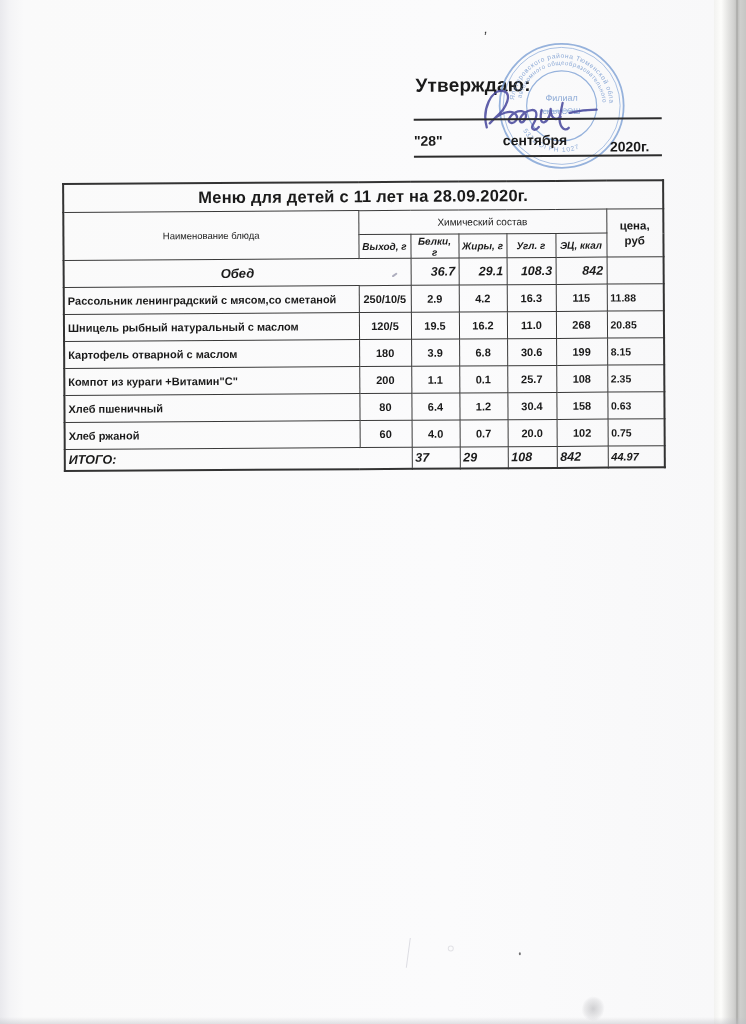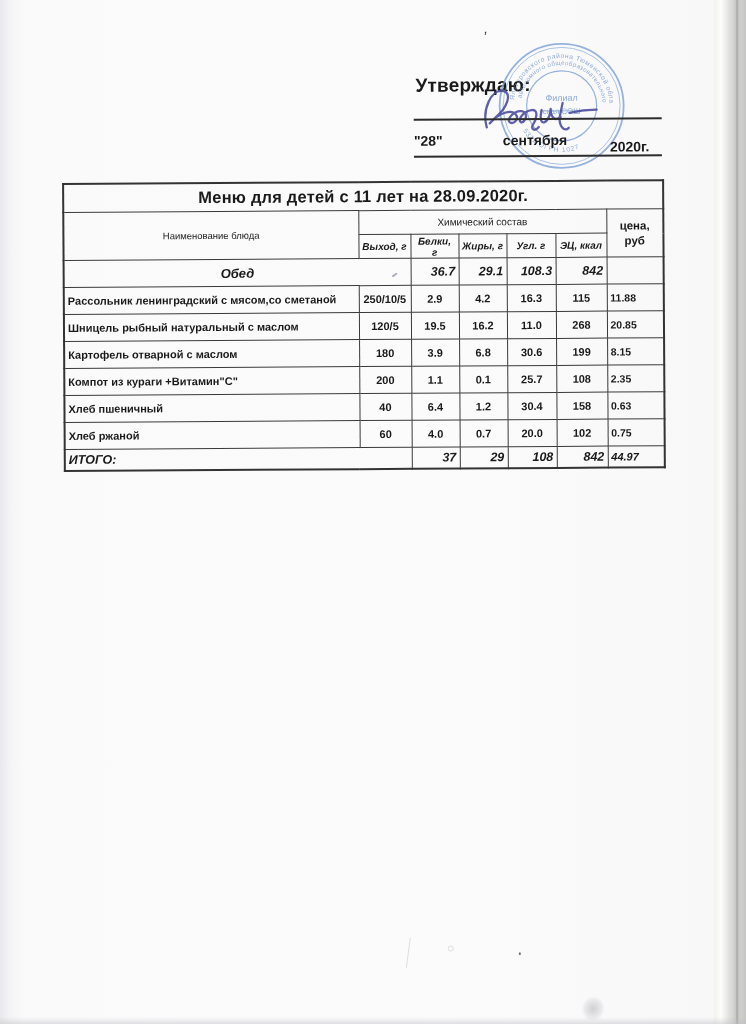--- a/index.html
+++ b/index.html
@@ -44,21 +44,21 @@
   .h-price{font-size:11.5px;font-weight:bold;text-align:center;line-height:1.25;border-radius:19px;}
   .sec-row td{height:26px;}
   .sec-name{font-size:13px;font-weight:bold;font-style:italic;text-align:center;}
   .sec-val{font-size:12.5px;font-weight:bold;font-style:italic;text-align:right;}
   .d-row td{height:26px;}
   .d-name{font-size:11px;font-weight:bold;text-align:left;padding-left:4px;}
   .d-val{font-size:11px;font-weight:bold;text-align:center;}
   .d-price{font-size:10.5px;font-weight:bold;}
   .tot-row td{height:20px;}
   .tot-name{font-size:12.5px;font-weight:bold;font-style:italic;text-align:left;padding-left:3px;}
-  .tot-val{font-size:12.5px;font-weight:bold;font-style:italic;text-align:right;}
+  .tot-val{font-size:12.5px;font-weight:bold;font-style:italic;text-align:left;}
   .tot-price{font-size:11px;font-weight:bold;font-style:italic;text-align:left;}
 
   
   .mark-apostrophe{position:absolute;left:486px;top:21px;font-size:14px;color:#3c3c3c;transform:rotate(8deg);}
   .mark-edge{position:absolute;left:724px;top:240px;font-size:9px;color:#8d8d90;}
   .mark-pen{position:absolute;left:392px;top:274px;width:6px;height:2px;background:#9a9aae;transform:rotate(-35deg);border-radius:2px;opacity:.8;}
   .scratch{position:absolute;left:404px;top:938px;width:1px;height:30px;background:#dcdce2;transform:rotate(8deg);}
   .dot-a{position:absolute;left:444px;top:946px;width:4px;height:4px;border:1px solid #e2e2e6;border-radius:50%;}
   .dot-b{position:absolute;left:515px;top:953px;width:2px;height:3px;background:#6e6e70;border-radius:50%;}
   .smudge{position:absolute;left:578px;top:998px;width:22px;height:24px;
@@ -177,21 +177,21 @@
           <td class="d-name">Компот из кураги +Витамин"С"</td>
           <td class="d-val">200</td>
           <td class="d-val">1.1</td>
           <td class="d-val">0.1</td>
           <td class="d-val">25.7</td>
           <td class="d-val">108</td>
           <td class="d-price">2.35</td>
         </tr>
         <tr class="d-row">
           <td class="d-name">Хлеб пшеничный</td>
-          <td class="d-val">40</td>
+          <td class="d-val">80</td>
           <td class="d-val">6.4</td>
           <td class="d-val">1.2</td>
           <td class="d-val">30.4</td>
           <td class="d-val">158</td>
           <td class="d-price">0.63</td>
         </tr>
         <tr class="d-row">
           <td class="d-name">Хлеб ржаной</td>
           <td class="d-val">60</td>
           <td class="d-val">4.0</td>

